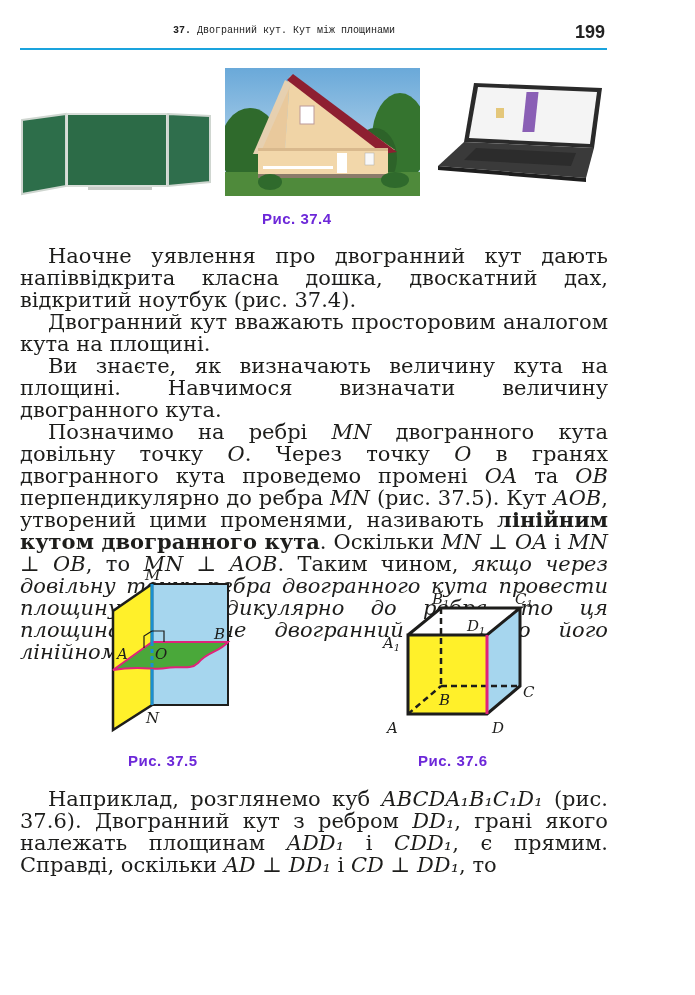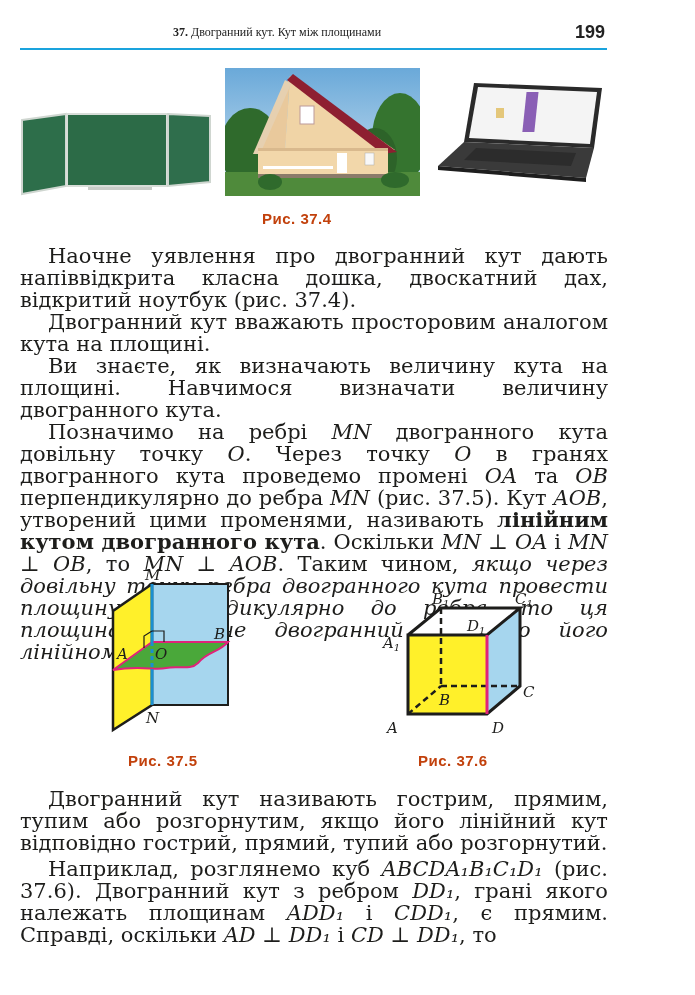--- a/index.html
+++ b/index.html
@@ -1,22 +1,22 @@
 <!DOCTYPE html>
 <html><head>
 <meta charset="utf-8">
 <style>
   html, body { margin:0; padding:0; background:#fff; }
   body { width:695px; height:995px; position:relative; overflow:hidden; font-family:"DejaVu Serif", serif; color:#1d1d1b; }
   .header { position:absolute; left:20px; top:22px; width:587px; height:26px; border-bottom:2px solid #1aa3dd; }
-  .header-title { position:absolute; left:153px; top:3px; font-family:Liberation Serif, serif; font-size:12px; color:#222; }
+  .header-title { position:absolute; left:153px; top:3px; font-family:Liberation Mono, monospace; font-size:10px; color:#222; }
   .header-title b { font-weight:bold; }
   .page-num { position:absolute; right:2px; top:0px; font-family:"Liberation Sans", sans-serif; font-size:18px; font-weight:bold; color:#222;text-align:right; }
   .photo { position:absolute; }
-  .caption { position:absolute; font-family:"Liberation Sans", sans-serif; font-weight:bold; font-size:15px; color:#c2410c; letter-spacing:0.5px; }
+  .caption { position:absolute; font-family:"Liberation Sans", sans-serif; font-weight:bold; font-size:15px; color:#6d28d9; letter-spacing:0.5px; }
   .text { position:absolute; left:20px; width:588px; font-size:21px; line-height:22px; }
   .text p { margin:0; text-align:justify; text-indent:28px; }
   .text .it { font-style:italic; }
   .def-label { color:#1aa3dd; font-weight:bold; letter-spacing:1.5px; }
   .def-term { color:#1e9a4a; font-weight:bold; letter-spacing:1.5px; }
   .bold { font-weight:bold; }
   .fig-label { font-family:"DejaVu Serif", serif; font-style:italic; font-size:15px; fill:#1d1d1b; }
 </style>
 </head>
 <body>
@@ -111,15 +111,14 @@
   <text class="fig-label" x="92" y="41"><tspan>D</tspan><tspan font-size="10" dy="3">1</tspan></text>
   <text class="fig-label" x="8" y="58"><tspan>A</tspan><tspan font-size="10" dy="3">1</tspan></text>
   <text class="fig-label" x="148" y="107">C</text>
   <text class="fig-label" x="64" y="115">B</text>
   <text class="fig-label" x="12" y="143">A</text>
   <text class="fig-label" x="117" y="143">D</text>
 </svg>
 <div class="caption" style="left:418px;top:752px">Рис. 37.6</div>
 
 <div class="text" style="top:788px">
-  <p style="margin-bottom:4px">Двогранний кут називають гострим, прямим, тупим або розгорнутим, якщо його лінійний кут відповідно гострий, прямий, тупий або розгорнутий.</p>
   <p><span>Наприклад, розглянемо куб </span><i>ABCDA₁B₁C₁D₁</i><span> (рис. 37.6). Двогранний кут з ребром </span><i>DD₁</i><span>, грані якого належать площинам </span><i>ADD₁</i><span> і </span><i>CDD₁</i><span>, є прямим. Справді, оскільки </span><i>AD ⊥ DD₁</i><span> і </span><i>CD ⊥ DD₁</i><span>, то</span></p>
 </div>
 
 </body></html>

